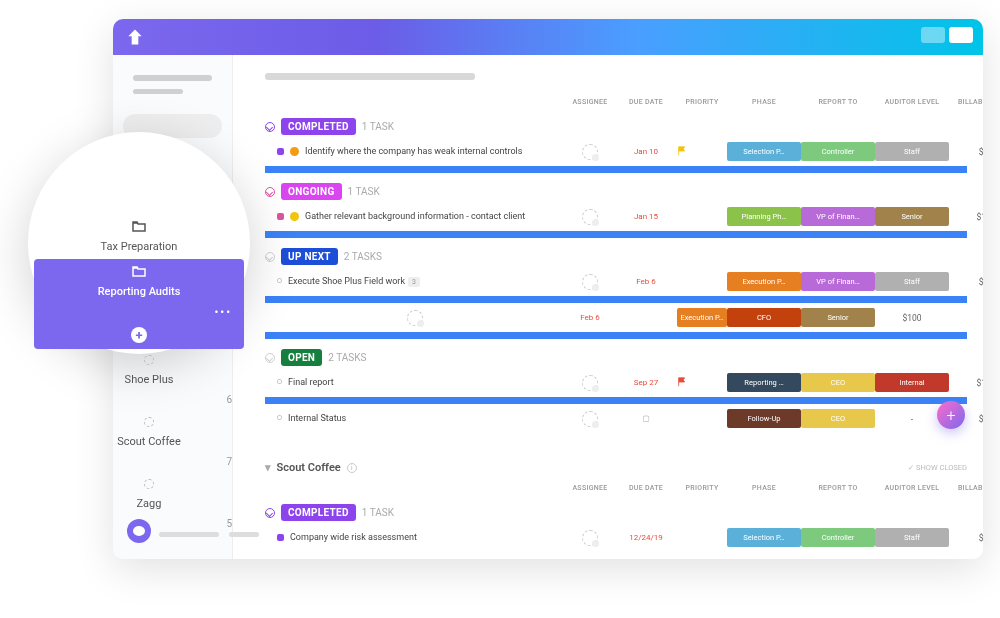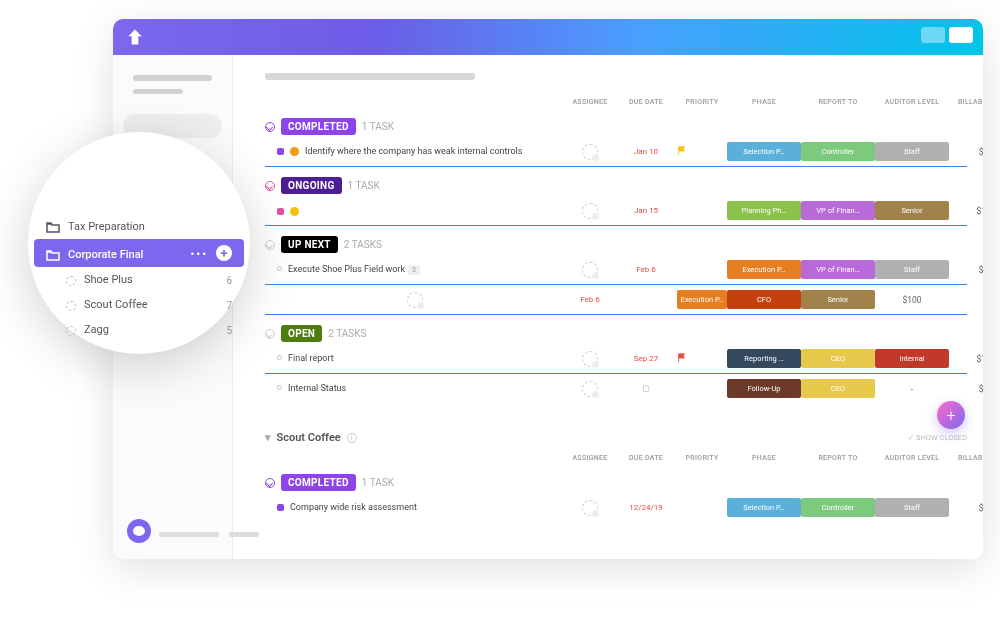--- a/index.html
+++ b/index.html
@@ -24,21 +24,21 @@
 
 .columns-header { display: grid; grid-template-columns: 300px 50px 62px 50px 74px 74px 74px 74px 74px 40px; font-size: 7px; color: #999; text-transform: uppercase; letter-spacing: .3px; padding: 2px 0; font-weight: 500; text-align: center; }
 .columns-header div:first-child { text-align: left; }
 
 .status-row { display: flex; align-items: center; gap: 6px; margin: 10px 0 2px; }
 .status-chev { width: 10px; height: 10px; border: 1.5px solid; border-radius: 50%; position: relative; }
 .status-chev::after { content: ""; position: absolute; left: 1px; top: 2.5px; width: 4px; height: 4px; border-right: 1.5px solid; border-bottom: 1.5px solid; transform: rotate(45deg); border-color: inherit; }
 .status-pill { font-size: 10px; font-weight: 700; color: #fff; padding: 3px 7px; border-radius: 3px; letter-spacing: .3px; }
 .status-count { font-size: 10px; color: #aaa; }
 
-.task-row { display: grid; grid-template-columns: 300px 50px 62px 50px 74px 74px 74px 74px 74px 40px; align-items: center; padding: 5px 0; border-bottom: 1px solid #3b82f6; font-size: 9px; color: #555; }
+.task-row { display: grid; grid-template-columns: 300px 50px 62px 50px 74px 74px 74px 74px 74px 40px; align-items: center; padding: 5px 0; border-bottom: 7px solid #3b82f6; font-size: 9px; color: #555; }
 .task-row:last-child { border-bottom: none; }
 .task-title { display: flex; align-items: flex-start; gap: 6px; padding-left: 12px; }
 .task-sq { width: 7px; height: 7px; border-radius: 2px; flex-shrink: 0; margin-top: 2px; }
 .task-sq.hollow { border: 1.5px solid #ccc; width: 5px; height: 5px; }
 .task-icn { width: 9px; height: 9px; border-radius: 50%; flex-shrink: 0; margin-top: 1px; }
 .task-name { font-size: 9px; color: #444; line-height: 1.3; }
 .assignee-ph { width: 16px; height: 16px; border: 1px dashed #ccc; border-radius: 50%; margin: 0 auto; position: relative; }
 .assignee-ph::after { content: ""; position: absolute; right: -2px; bottom: -2px; width: 7px; height: 7px; background: #eee; border-radius: 50%; }
 .due { color: #e74c3c; font-size: 8px; text-align: center; }
 .due.gray { color: #aaa; }
@@ -51,21 +51,21 @@
 
 .fab { position: absolute; right: 18px; bottom: 130px; width: 28px; height: 28px; border-radius: 50%; background: linear-gradient(135deg, #ff6bcb, #7b68ee); box-shadow: 0 4px 12px rgba(123,104,238,.4); display: flex; align-items: center; justify-content: center; color: #fff; font-size: 16px; font-weight: 300; }
 
 .chat-bubble { position: absolute; left: 14px; bottom: 16px; width: 24px; height: 24px; background: #7b68ee; border-radius: 50%; display: flex; align-items: center; justify-content: center; }
 .chat-bubble::before { content: ""; width: 12px; height: 10px; background: #fff; border-radius: 50%; }
 .chat-ph { position: absolute; left: 46px; bottom: 22px; height: 5px; width: 60px; background: #ddd; border-radius: 3px; }
 .chat-ph2 { position: absolute; left: 116px; bottom: 22px; height: 5px; width: 30px; background: #ddd; border-radius: 3px; }
 
 
 .float-circle { position: absolute; left: 28px; top: 132px; width: 222px; height: 222px; background: #fff; border-radius: 50%; box-shadow: 0 12px 50px rgba(0,0,0,.18); padding: 82px 0 0 0; }
-.fc-item { display: flex; align-items: flex-end; gap: 8px; padding: 6px 18px; font-size: 11px; color: #555; }
+.fc-item { display: flex; align-items: center; gap: 8px; padding: 6px 18px; font-size: 11px; color: #555; flex-direction: column; }
 .fc-item.active { background: #7b68ee; color: #fff; border-radius: 4px; margin: 0 6px; padding: 6px 12px; font-weight: 500; }
 .fc-item .list { width: 10px; height: 10px; border: 1px dashed #bbb; border-radius: 50%; }
 .fc-item .cnt { margin-left: auto; font-size: 10px; color: #999; }
 .fc-item .dots { margin-left: auto; letter-spacing: 2px; }
 .fc-item .plus { width: 16px; height: 16px; background: #fff; color: #7b68ee; border-radius: 50%; display: flex; align-items: center; justify-content: center; font-size: 13px; font-weight: 700; }
 .fc-sub { padding-left: 38px; }
 
 svg.folder-svg { fill: none; stroke: currentColor; stroke-width: 1.5; }
 </style>
 </head>
@@ -124,44 +124,45 @@
                 <path d="M2 1 v10 M2 1 h7 l-1.5 2.5 l1.5 2.5 h-7" fill="#f1c40f" stroke="#f1c40f"></path>
               </svg></div>
     <div class="chip" style="background:#5ab0d8">Selection P…</div>
     <div class="chip" style="background:#7dc97d">Controller</div>
     <div class="chip" style="background:#b0b0b0">Staff</div>
     <div class="num">$80</div>
 
   </div>
           <div class="status-row">
     <span class="status-chev" style="border-color:#e052a0"></span>
-    <span class="status-pill" style="background:#4c1d95">ONGOING</span>
+    <span class="status-pill" style="background:#d946ef">ONGOING</span>
     <span class="status-count">1 TASK</span>
   </div>
           <div class="task-row">
     <div class="task-title">
               <span class="task-sq" style="background:#e052a0"></span>
               <span class="task-icn" style="background:#f1c40f"></span>
+              <span class="task-name">Gather relevant background information - contact client</span>
             </div>
     <div>
               <div class="assignee-ph"></div>
             </div>
     <div class="due">Jan 15</div>
     <div>
               <div></div>
             </div>
     <div class="chip" style="background:#8bc34a">Planning Ph…</div>
     <div class="chip" style="background:#b96ad9">VP of Finan…</div>
     <div class="chip" style="background:#a0824a">Senior</div>
     <div class="num">$100</div>
 
   </div>
           <div class="status-row">
     <span class="status-chev" style="border-color:#d0d0d0"></span>
-    <span class="status-pill" style="background:#000000">UP NEXT</span>
+    <span class="status-pill" style="background:#1d4ed8">UP NEXT</span>
     <span class="status-count">2 TASKS</span>
   </div>
           <div class="task-row">
     <div class="task-title">
               <span class="task-sq hollow"></span>
               <span class="task-name">Execute Shoe Plus Field work<span style="background:#eee;color:#999;font-size:7px;padding:1px 4px;border-radius:2px;margin-left:3px">3</span></span>
             </div>
     <div>
               <div class="assignee-ph"></div>
             </div>
@@ -184,21 +185,21 @@
               <div></div>
             </div>
     <div class="chip" style="background:#e67e22">Execution P…</div>
     <div class="chip" style="background:#c2410c">CFO</div>
     <div class="chip" style="background:#a0824a">Senior</div>
     <div class="num">$100</div>
 
   </div>
           <div class="status-row">
     <span class="status-chev" style="border-color:#d0d0d0"></span>
-    <span class="status-pill" style="background:#4d7c0f">OPEN</span>
+    <span class="status-pill" style="background:#15803d">OPEN</span>
     <span class="status-count">2 TASKS</span>
   </div>
           <div class="task-row">
     <div class="task-title">
               <span class="task-sq hollow"></span>
               <span class="task-name">Final report</span>
             </div>
     <div>
               <div class="assignee-ph"></div>
             </div>
@@ -290,21 +291,21 @@
   <div class="fc-item">
     <svg class="folder-svg" width="14" height="12" viewBox="0 0 14 12">
         <path d="M1 3 h4 l1 1 h7 v7 h-12 z M1 3 v-1 h4 l1 1"></path>
       </svg>
     <span>Tax Preparation</span>
   </div>
   <div class="fc-item active">
     <svg class="folder-svg" width="14" height="12" viewBox="0 0 14 12" style="stroke:#fff">
         <path d="M1 3 h4 l1 1 h7 v7 h-12 z M1 3 v-1 h4 l1 1"></path>
       </svg>
-    <span>Corporate Final</span>
+    <span>Reporting Audits</span>
     <span class="dots">•••</span>
     <span class="plus">+</span>
   </div>
   <div class="fc-item fc-sub">
     <span class="list"></span>
     <span>Shoe Plus</span>
     <span class="cnt">6</span>
   </div>
   <div class="fc-item fc-sub">
     <span class="list"></span>

